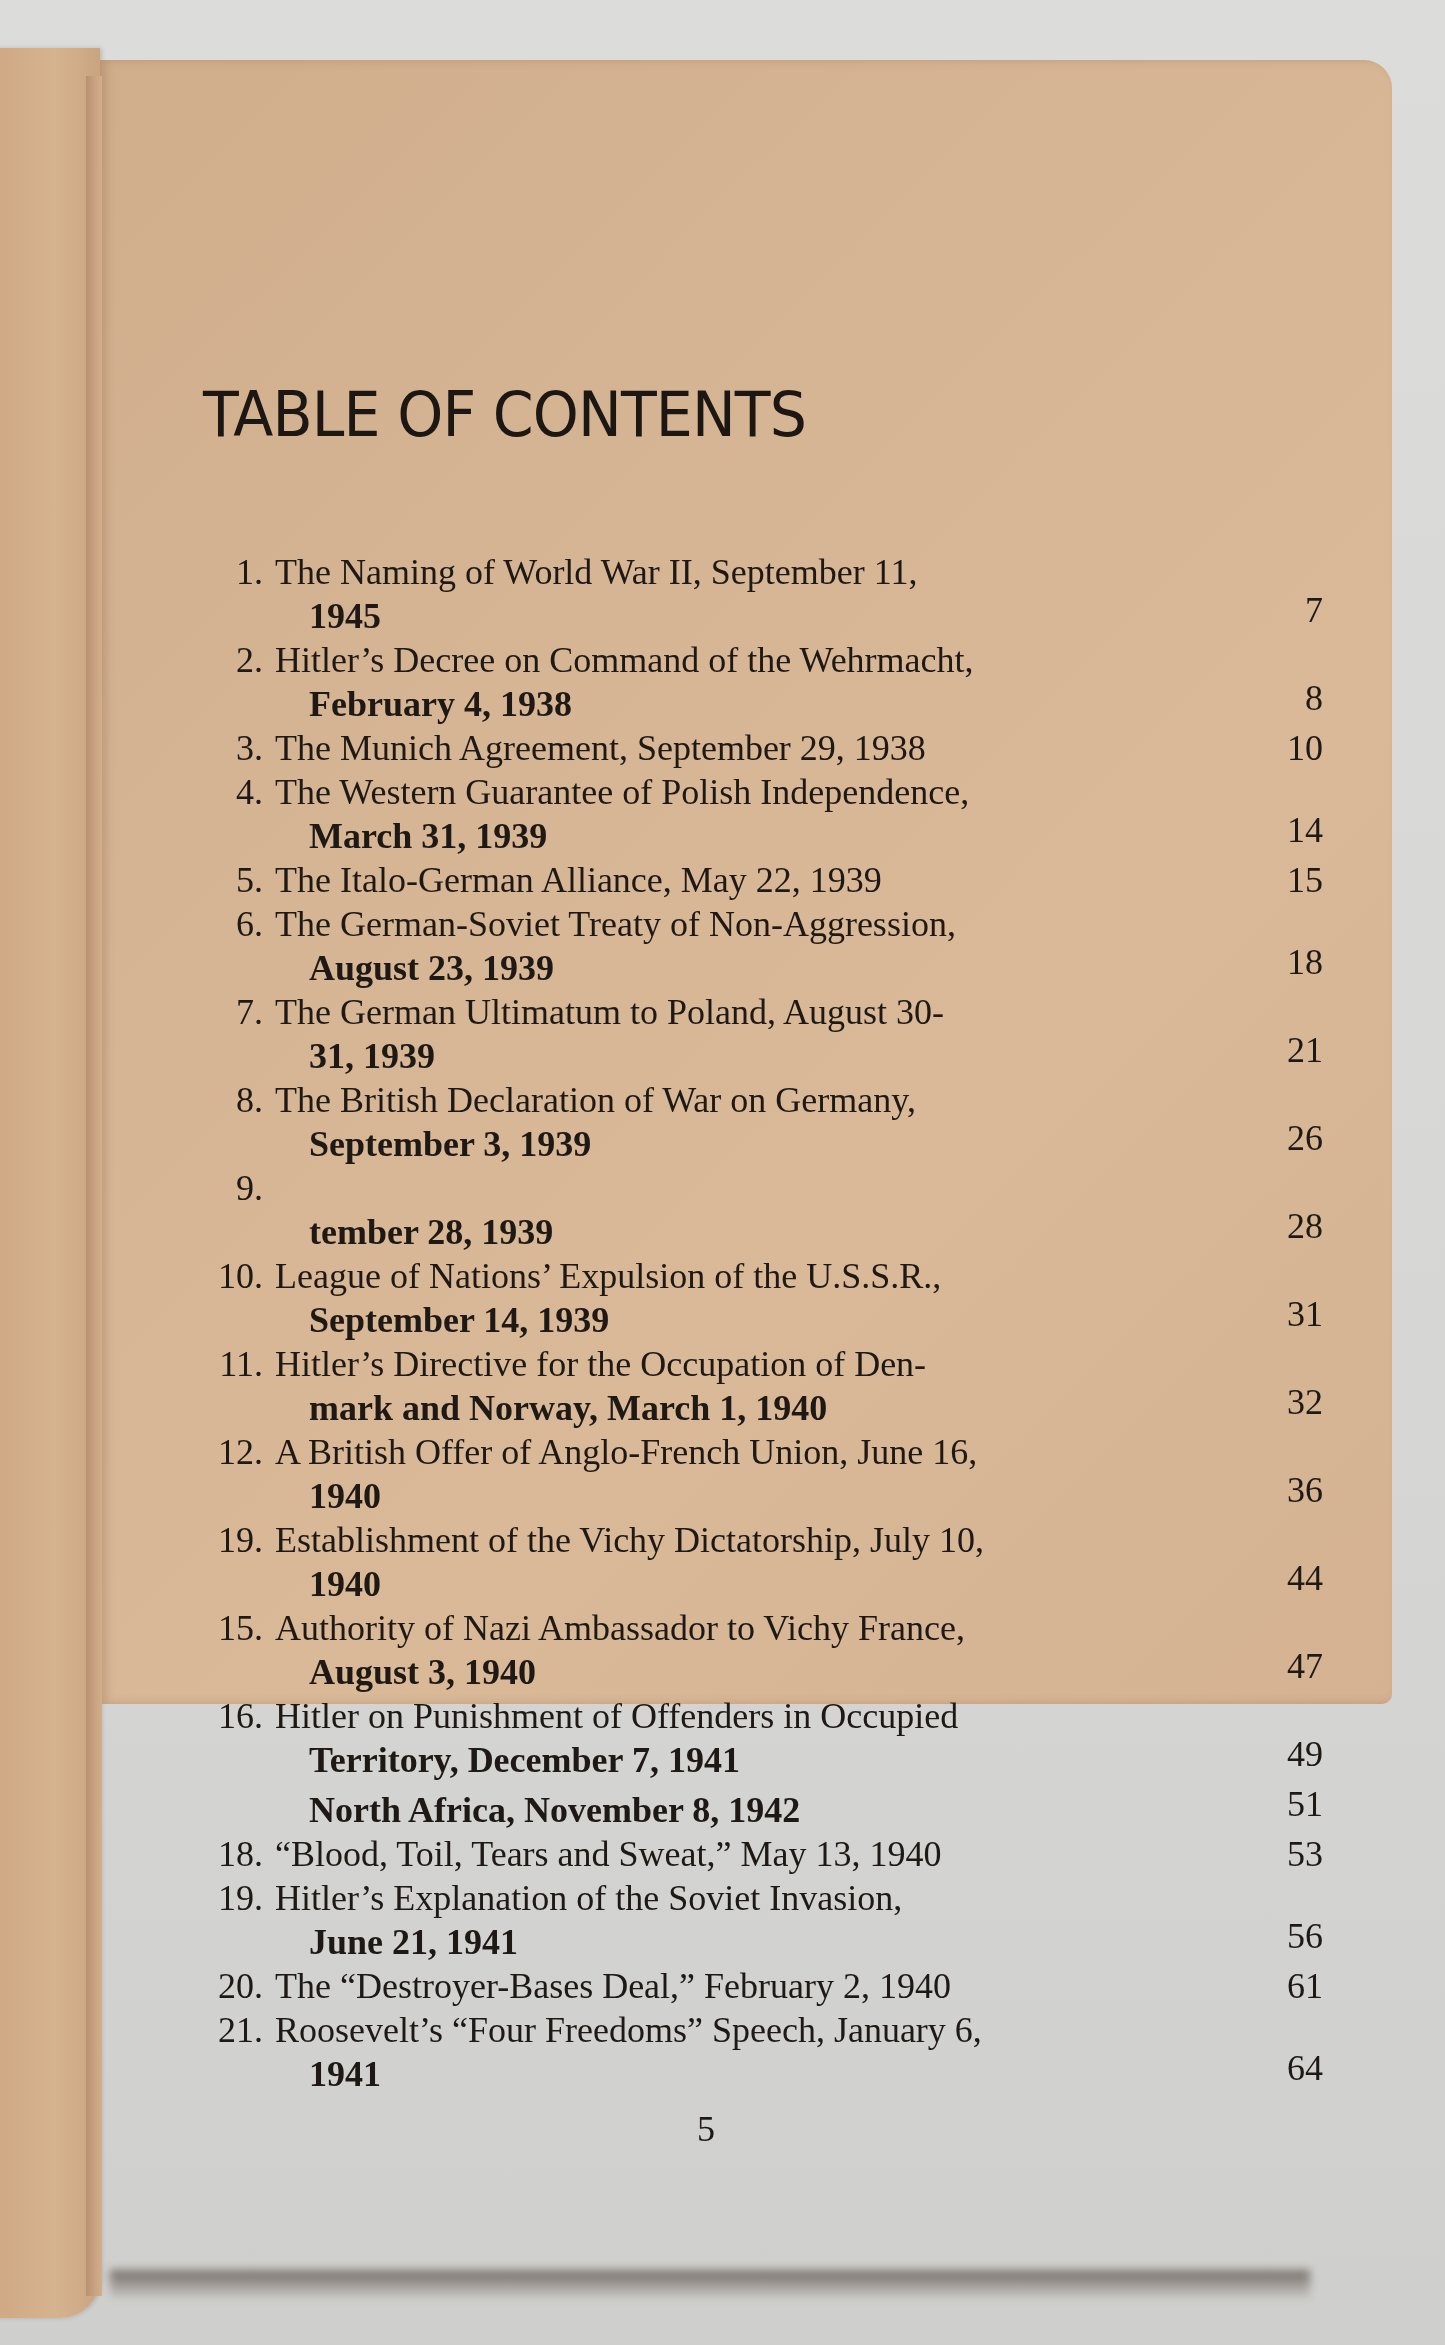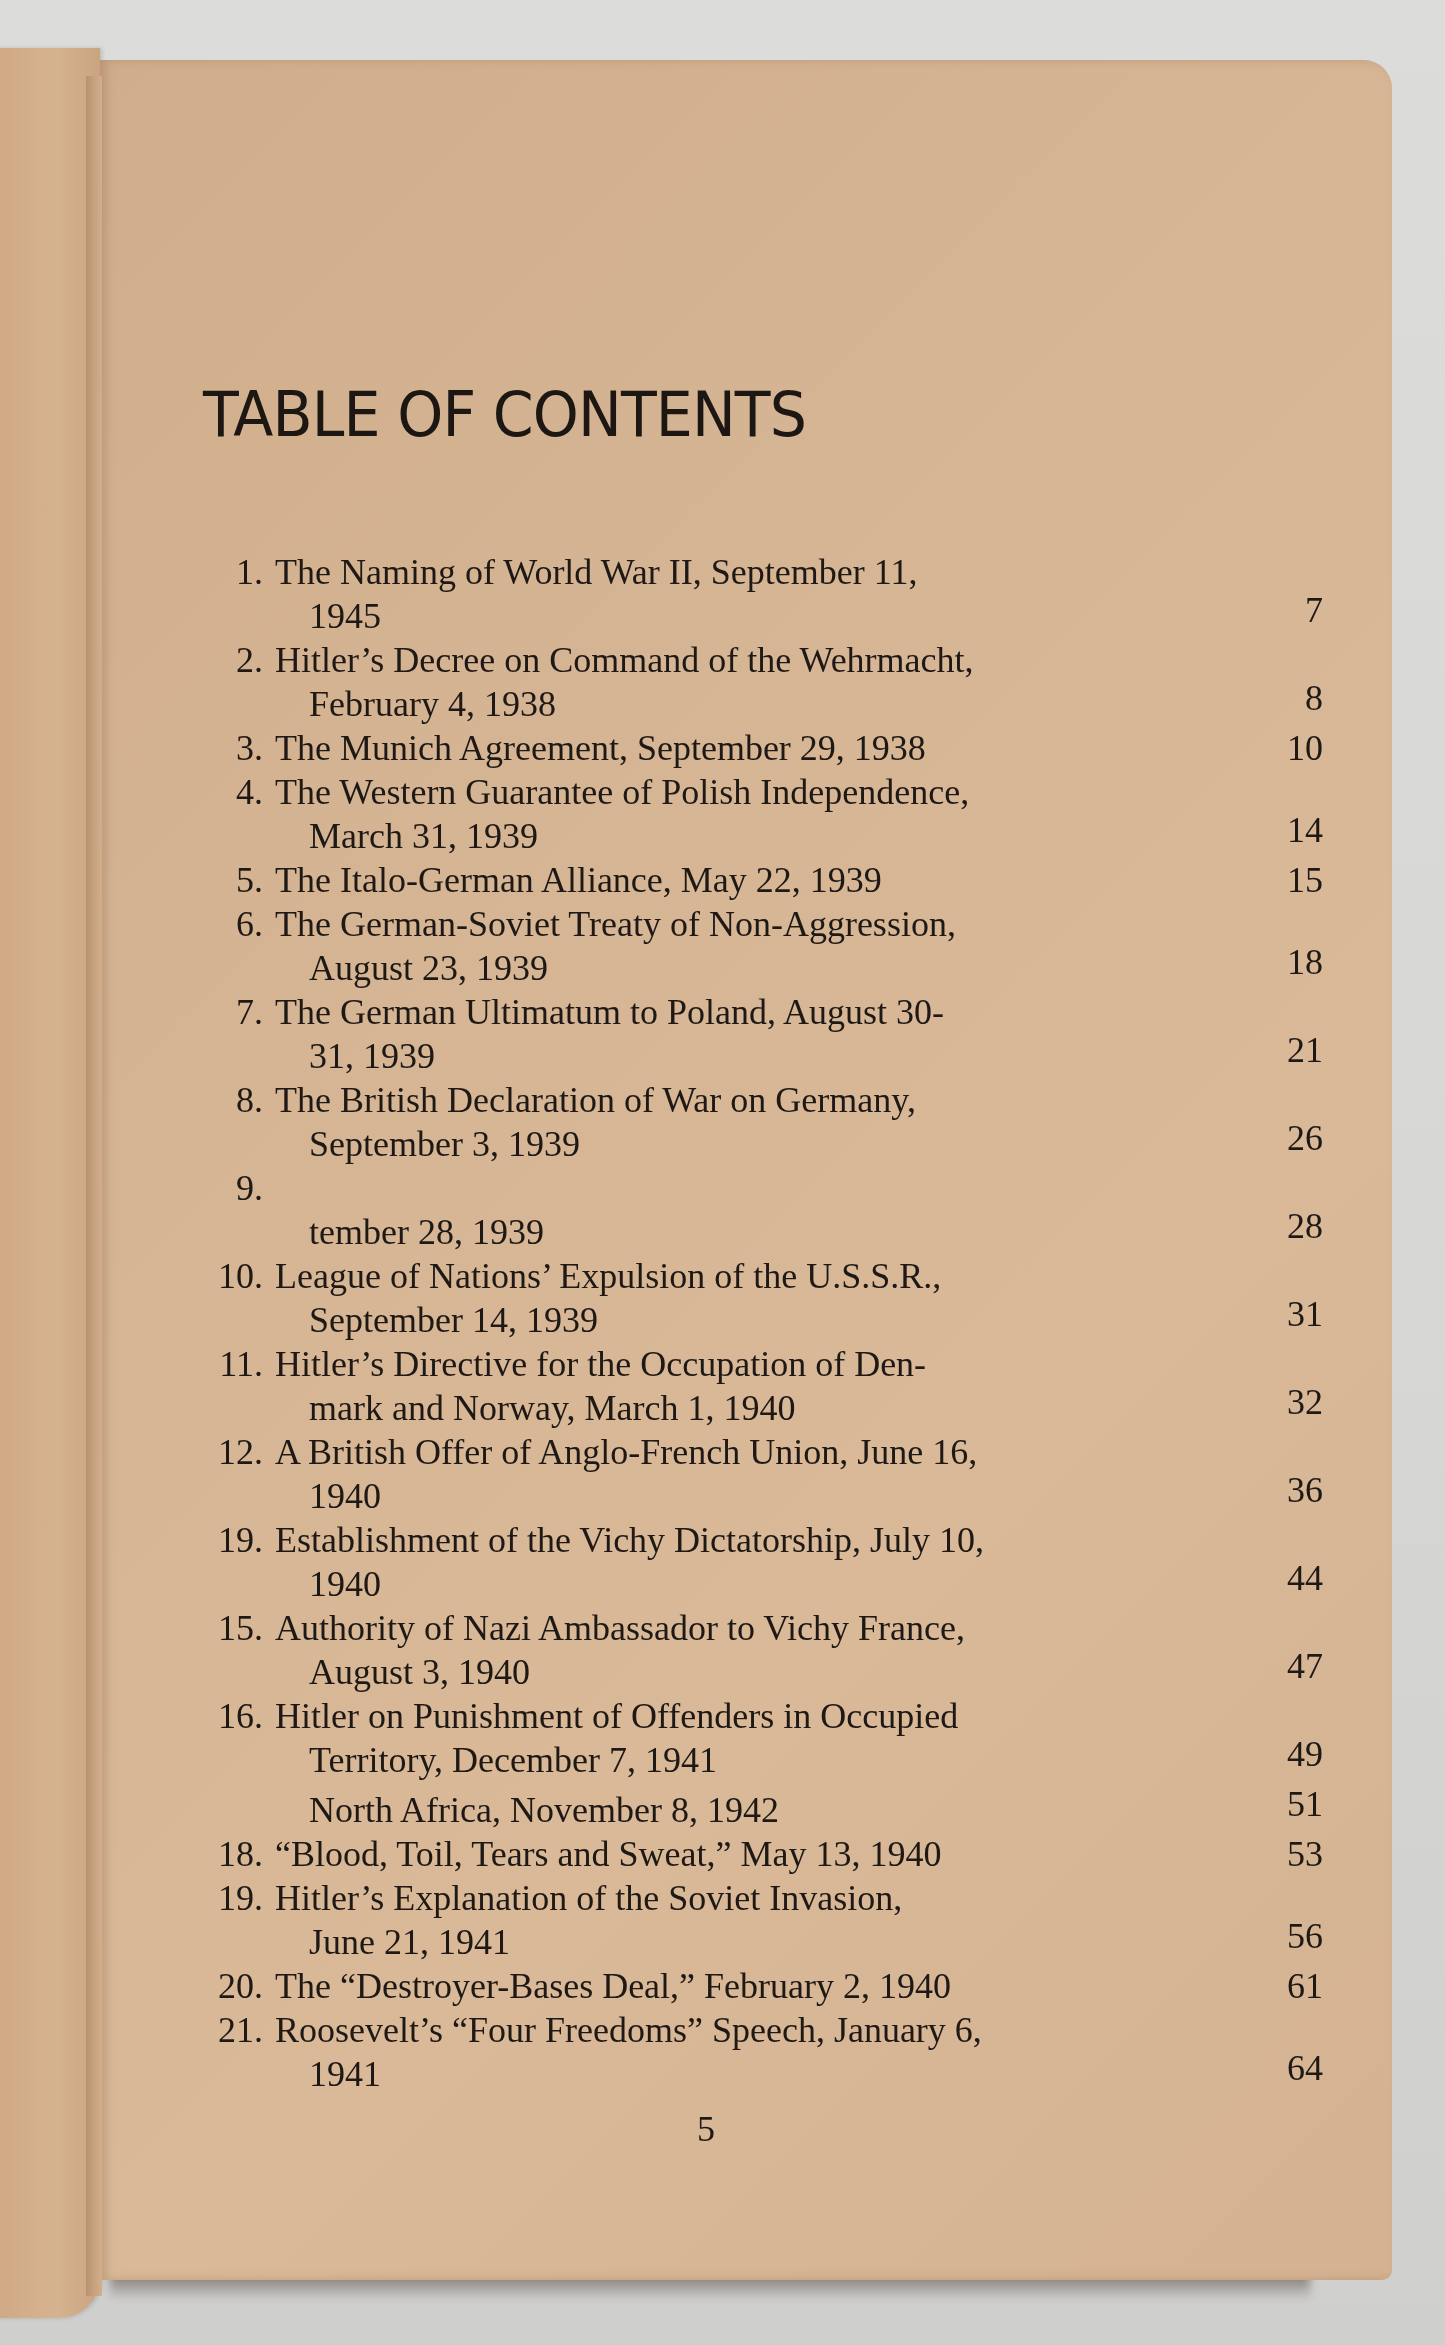--- a/index.html
+++ b/index.html
@@ -44,21 +44,21 @@
       width: 1200px;
       height: 30px;
       background: linear-gradient(180deg, rgba(40,25,15,0.55), rgba(40,25,15,0));
       filter: blur(4px);
     }
     .page {
       position: absolute;
       left: 100px;
       top: 60px;
       width: 1292px;
-      height: 2220px;
+      height: 1644px;
       background: linear-gradient(135deg, #d0ae8c 0%, #d6b594 35%, #d9b998 65%, #d4b292 100%);
       border-top-right-radius: 28px;
       border-bottom-right-radius: 10px;
       box-shadow: inset 6px 0 10px rgba(120,80,50,0.25);
     }
     .toc-title {
       position: absolute;
       left: 103px;
       top: 318px;
       margin: 0;
@@ -100,20 +100,21 @@
     .entry-num {
       display: inline-block;
       width: 48px;
       text-align: right;
       margin-right: 12px;
     }
     .entry-line2 {
       display: block;
       padding-left: 94px;
       white-space: nowrap;
+      font-weight: bold;
     }
     .entry-page {
       width: 80px;
       text-align: right;
       padding-right: 12px;
       margin-bottom: 6px;
     }
     .toc-entry.single .entry-page {
       margin-bottom: 0;
     }

